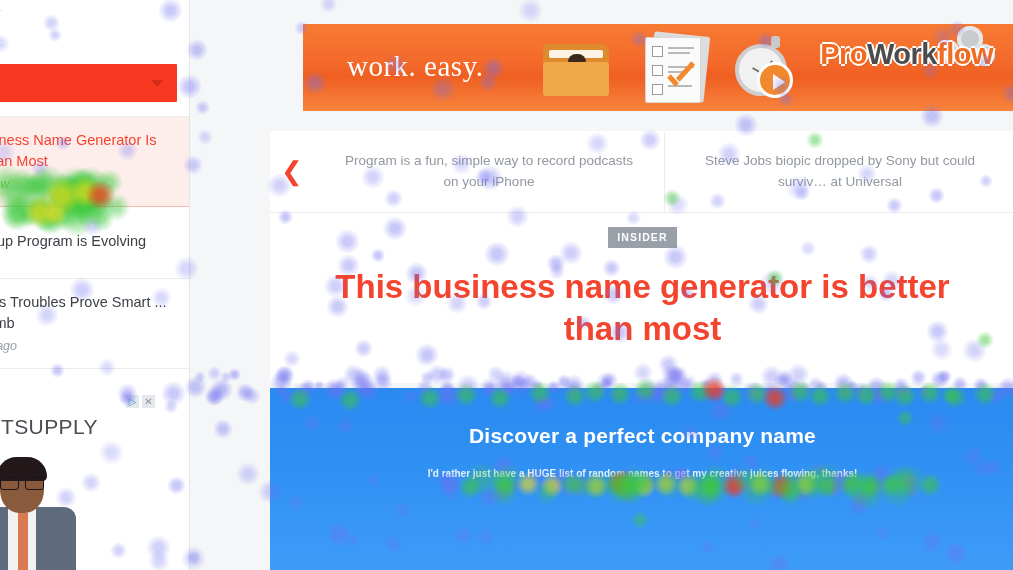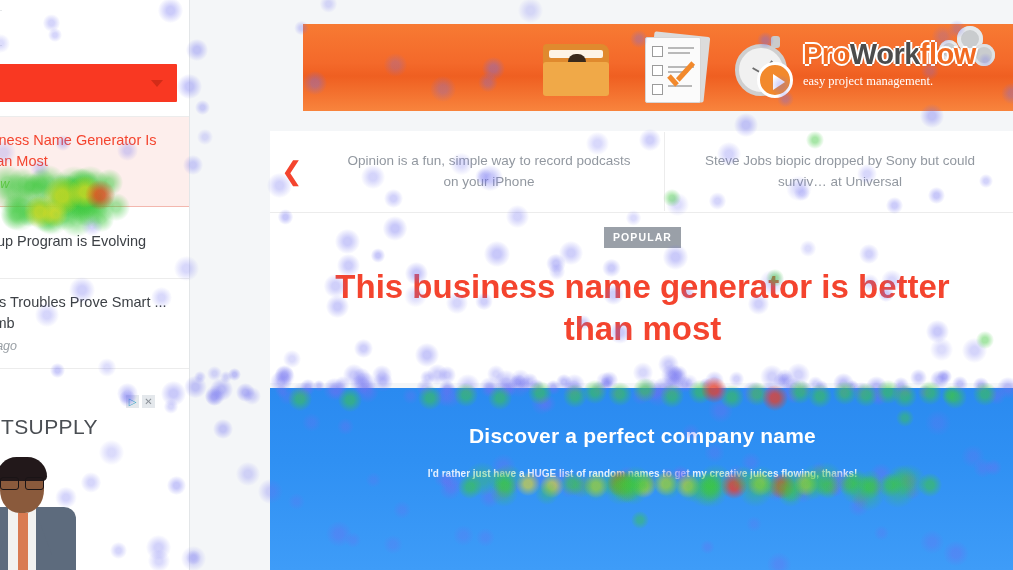--- a/index.html
+++ b/index.html
@@ -97,21 +97,21 @@
   .bn-doc .chk:after {content:"";position:absolute;left:9px;top:5px;width:23px;height:5px;background:#f2892c;transform:rotate(-48deg);}
 
   .bn-watch { position:absolute; left: 432px; top: 12px; width: 64px; height: 64px; }
   .bn-watch .dial { position:absolute;left:0;top:8px;width:52px;height:52px;border-radius:50%;background:#f1f1f1;border:4px solid #cfcfcf;}
   .bn-watch .stem { position:absolute;left:36px;top:0px;width:9px;height:12px;background:#cacaca;border-radius:3px;}
   .bn-watch .hand1{ position:absolute;left:27px;top:22px;width:2px;height:16px;background:#6d6d6d;transform-origin:bottom;transform:rotate(35deg);}
   .bn-watch .hand2{ position:absolute;left:27px;top:26px;width:2px;height:12px;background:#6d6d6d;transform-origin:bottom;transform:rotate(-60deg);}
   .bn-watch .play { position:absolute;left:22px;top:26px;width:36px;height:36px;border-radius:50%;background:#f2892c;border:3px solid #fff;}
   .bn-watch .play:after{content:"";position:absolute;left:13px;top:9px;border-left:12px solid #fff;border-top:8px solid transparent;border-bottom:8px solid transparent;}
 
-  .bn-logo { position:absolute; right: 22px; top: 14px; width: 190px; height: 62px; text-align:left;}
+  .bn-logo { position:absolute; right: 22px; top: 14px; width: 190px; height: 62px; text-align:right;}
   .bn-logo .l1 { font-size:29px; font-weight:bold; color:#fff; letter-spacing:-0.5px;
                  text-shadow: -2px 0 #fff, 0 2px #fff, 2px 0 #fff, 0 -2px #fff, 1px 1px 3px rgba(0,0,0,.25); }
   .bn-logo .l1 .dk { color:#4c4c4c; }
   .bn-logo .l1 .or { color:#f26b21; }
   .bn-logo .l2 { font-size:12.5px; color:#fff; margin-top:3px; font-family:"Liberation Serif", serif;}
   .bn-gears { position:absolute; right:14px; top:2px; width:62px; height:42px;}
   .bn-gears i { position:absolute; border-radius:50%; background:#c9ccce; display:block; }
   .bn-gears i:nth-child(1){ left:18px; top:0;  width:26px;height:26px; box-shadow:0 0 0 4px #e6e8ea inset;}
   .bn-gears i:nth-child(2){ left:0px;  top:14px;width:20px;height:20px; box-shadow:0 0 0 3px #e6e8ea inset;}
   .bn-gears i:nth-child(3){ left:34px; top:18px;width:22px;height:22px; box-shadow:0 0 0 3px #dfe1e3 inset;}
@@ -211,20 +211,21 @@
             <div class="ph-hair"></div>
             <div class="ph-glass"></div>
         </div>
       </div>
     </div>
   </div>
 
   <div class="main">
 
     <div class="banner">
+      <div class="banner-text">work. easy.</div>
 
       <div class="bn-folder">
         <div class="f-back"></div>
           <div class="f-tab"></div>
         <div class="p-body"></div>
           <div class="p-shirt"></div>
         <div class="p-head"></div>
           <div class="p-hair"></div>
         <div class="f-front"></div>
       </div>
@@ -253,33 +254,32 @@
 
       <div class="bn-gears">
           <i></i>
           <i></i>
           <i></i>
         </div>
       <div class="bn-logo">
         <div class="l1">
           <span class="or">Pro</span><span class="dk">Work</span><span class="or">flow</span>
         </div>
-        <div class="l2">easy project management.</div>
       </div>
     </div>
 
     <div class="navbar">
       <div class="nav-prev-arrow">❮</div>
-      <div class="nav-cell">Opinion is a fun, simple way to record podcasts on your iPhone</div>
+      <div class="nav-cell">Program is a fun, simple way to record podcasts on your iPhone</div>
       <div class="nav-div"></div>
       <div class="nav-cell next">Steve Jobs biopic dropped by Sony but could surviv… at Universal</div>
     </div>
 
     <div class="article-head">
-      <div class="insider">POPULAR</div>
+      <div class="insider">INSIDER</div>
       <div class="headline">This business name generator is better than most</div>
     </div>
 
     <div class="hero">
       <h2>Discover a perfect company name</h2>
       <div class="hero-sub">I'd rather just have a HUGE list of random names to get my creative juices flowing, thanks!</div>
     </div>
   </div>
 
   <div class="heat" id="heatlayer">

